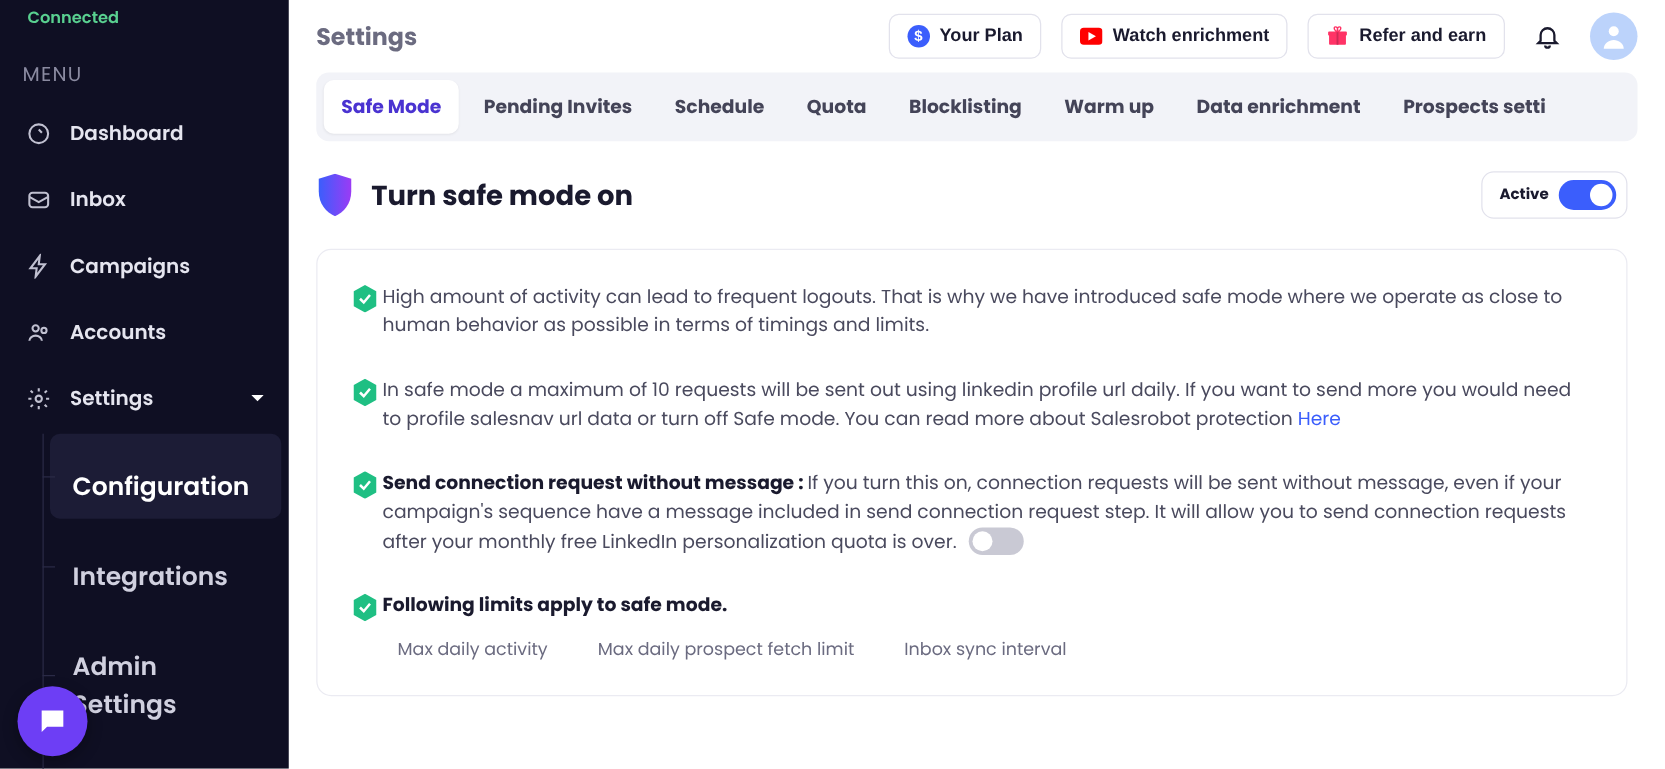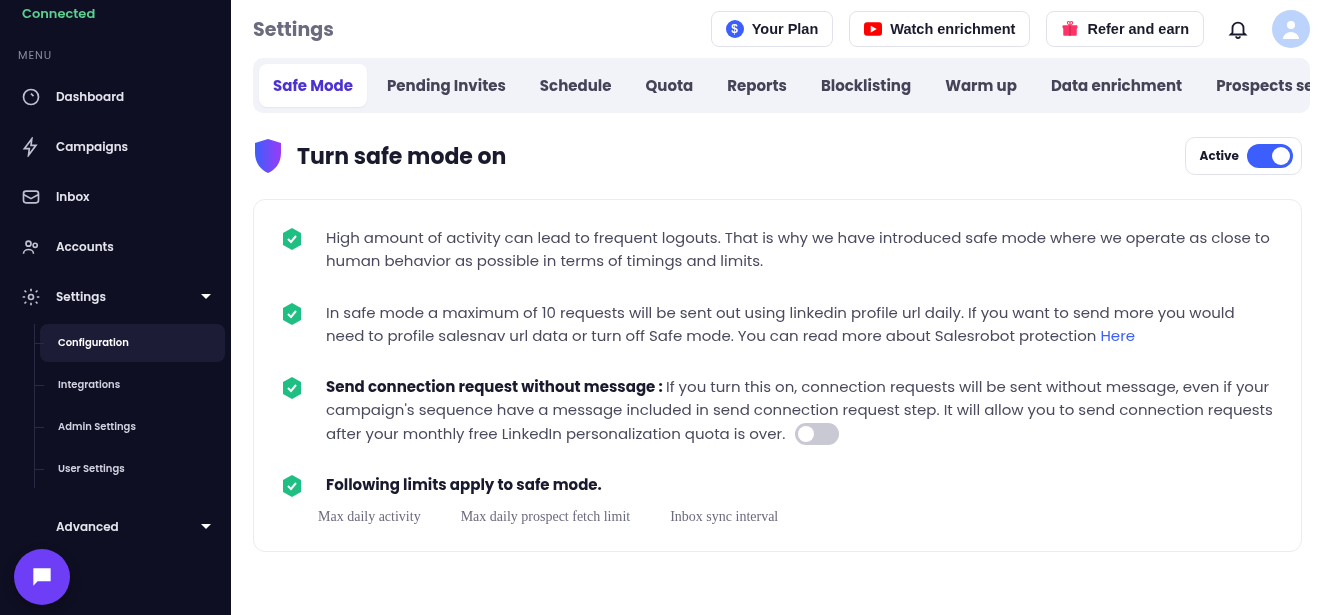--- a/index.html
+++ b/index.html
@@ -3,31 +3,31 @@
 <meta charset="utf-8">
 <style>
   * { box-sizing: border-box; margin: 0; padding: 0; }
   html, body { height: 100%; font-family: 'Poppins', -apple-system, BlinkMacSystemFont, 'Segoe UI', sans-serif; }
   body { display: flex; background: #fff; color: #1a1a2e; overflow: hidden; width: 1332px; height: 615px; }
 
   
   .sidebar { width: 231px; background: #0f0f23; color: #fff; display: flex; flex-direction: column; position: relative; }
   .sidebar .brand { padding: 0 18px 4px; }
   .status-text { font-size: 13px; font-weight: 600; color: #59d090; margin-left: 4px; }
-  .menu-label { font-size: 11px; letter-spacing: 1px; color: #8a8aa0; padding: 18px 18px 10px; }
+  .menu-label { font-size: 16px; letter-spacing: 1px; color: #8a8aa0; padding: 18px 18px 10px; }
   .nav { display: flex; flex-direction: column; gap: 4px; padding: 0 6px; }
-  .nav-item { display: flex; align-items: center; gap: 14px; padding: 12px 14px; border-radius: 8px; cursor: pointer; font-size: 12px; font-weight: 600; color: #e5e5ef; }
+  .nav-item { display: flex; align-items: center; gap: 14px; padding: 12px 14px; border-radius: 8px; cursor: pointer; font-size: 16px; font-weight: 600; color: #e5e5ef; }
   .nav-item.has-chevron { justify-content: space-between; }
   .nav-item .left { display: flex; align-items: center; gap: 14px; }
   .nav-icon { width: 22px; height: 22px; display: flex; align-items: center; justify-content: center; color: #c0c0d0; }
   .nav-icon svg { width: 20px; height: 20px; stroke: currentColor; fill: none; stroke-width: 2; }
   .chevron { width: 10px; height: 10px; }
   .subnav { margin-left: 34px; display: flex; flex-direction: column; gap: 4px; position: relative; }
   .subnav::before { content:""; position:absolute; left:-6px; top:0; bottom:0; width:1px; background:#2a2a46; }
-  .sub-item { position: relative; padding: 11px 14px 11px 18px; font-size: 10px; font-weight: 600; color: #d0d0df; border-radius: 8px; cursor: pointer; }
+  .sub-item { position: relative; padding: 27px 14px 11px 18px; font-size: 20px; font-weight: 600; color: #d0d0df; border-radius: 8px; cursor: pointer; }
   .sub-item::before { content:""; position:absolute; left:-6px; top:50%; width:10px; height:1px; background:#2a2a46; }
   .sub-item.active { background: #1c1c36; color: #fff; }
 
   .fab { position: absolute; left: 14px; bottom: 10px; width: 56px; height: 56px; border-radius: 50%; background: #6d3ef5; display:flex; align-items:center; justify-content:center; box-shadow: 0 4px 12px rgba(0,0,0,.3); cursor:pointer;}
   .fab svg { width: 26px; height: 26px; fill: #fff; }
 
   
   .main { flex: 1; display: flex; flex-direction: column; overflow: hidden; }
 
   .topbar { display: flex; align-items: center; justify-content: space-between; padding: 10px 22px; }
@@ -58,30 +58,30 @@
   .active-switch { border:1px solid #e2e2ec; border-radius:10px; padding:6px 8px 6px 14px; display:flex; align-items:center; gap:8px;}
   .active-switch .lbl { font-weight:700; font-size:12px; color:#1a1a2e;}
   .switch { width:46px; height:24px; border-radius:12px; position:relative; cursor:pointer;}
   .switch.on{ background:#3b5efc;}
   .switch.off{ background:#c9c9d4;}
   .switch .knob{ width:18px; height:18px; border-radius:50%; background:#fff; position:absolute; top:3px;}
   .switch.on .knob{ right:3px;}
   .switch.off .knob{ left:3px;}
 
   .panel { border:1px solid #ebebf2; border-radius:12px; padding: 26px 28px; }
-  .bullet-row { display:flex; gap:24px; margin-bottom:28px; line-height:1.55; font-size:15px; color:#4a4a5e;}
+  .bullet-row { display:flex; gap:4px; margin-bottom:28px; line-height:1.55; font-size:15px; color:#4a4a5e;}
   .hex { width:20px; height:22px; flex:0 0 20px; display:flex; align-items:center; justify-content:center; margin-top:2px;}
   .hex svg{ width:20px; height:22px;}
   .bullet-text a{ color:#3b5efc; text-decoration:none;}
   .bullet-text b{ font-weight:700; color:#1a1a2e;}
   .inline-switch { display:inline-flex; vertical-align:middle; margin-left:6px; }
   .inline-switch .switch{ width:44px; height:22px;}
   .inline-switch .switch .knob{ width:16px; height:16px; top:3px;}
 
-  .limit-cols { display:flex; gap:40px; padding-left:36px; font-size:14px; color:#6b6b80;font-family:Liberation Serif, serif;}
+  .limit-cols { display:flex; gap:40px; padding-left:36px; font-size:14px; color:#6b6b80;}
   .limit-cols span{ white-space:nowrap;}
 </style>
 </head>
 <body>
 
 <aside class="sidebar">
   <div class="brand">
     <span class="status-text">Connected</span>
   </div>
   <div class="menu-label">MENU</div>
@@ -91,33 +91,33 @@
           <svg viewBox="0 0 24 24">
             <circle cx="12" cy="12" r="9"></circle>
             <path d="M12 8l3 3"></path>
           </svg>
         </span>
       <span>Dashboard</span>
     </div>
     <div class="nav-item">
       <span class="nav-icon">
           <svg viewBox="0 0 24 24">
-            <path d="M13 2L4 14h6l-1 8 9-12h-6z"></path>
-          </svg>
-        </span>
-      <span>Campaigns</span>
+            <rect x="3" y="5" width="18" height="14" rx="3"></rect>
+            <path d="M3 9l9 5 9-5"></path>
+          </svg>
+        </span>
+      <span>Inbox</span>
     </div>
     <div class="nav-item">
       <span class="nav-icon">
           <svg viewBox="0 0 24 24">
-            <rect x="3" y="5" width="18" height="14" rx="3"></rect>
-            <path d="M3 9l9 5 9-5"></path>
-          </svg>
-        </span>
-      <span>Inbox</span>
+            <path d="M13 2L4 14h6l-1 8 9-12h-6z"></path>
+          </svg>
+        </span>
+      <span>Campaigns</span>
     </div>
     <div class="nav-item">
       <span class="nav-icon">
           <svg viewBox="0 0 24 24">
             <circle cx="9" cy="8" r="3"></circle>
             <circle cx="17" cy="10" r="2.5"></circle>
             <path d="M3 20c0-3 3-5 6-5s6 2 6 5"></path>
           </svg>
         </span>
       <span>Accounts</span>
@@ -204,21 +204,20 @@
       </div>
     </div>
   </div>
 
   <div class="tabs-wrap">
     <div class="tabs">
       <div class="tab active">Safe Mode</div>
       <div class="tab">Pending Invites</div>
       <div class="tab">Schedule</div>
       <div class="tab">Quota</div>
-      <div class="tab">Reports</div>
       <div class="tab">Blocklisting</div>
       <div class="tab">Warm up</div>
       <div class="tab">Data enrichment</div>
       <div class="tab">Prospects setti</div>
 
     </div>
   </div>
 
   <div class="content">
 

